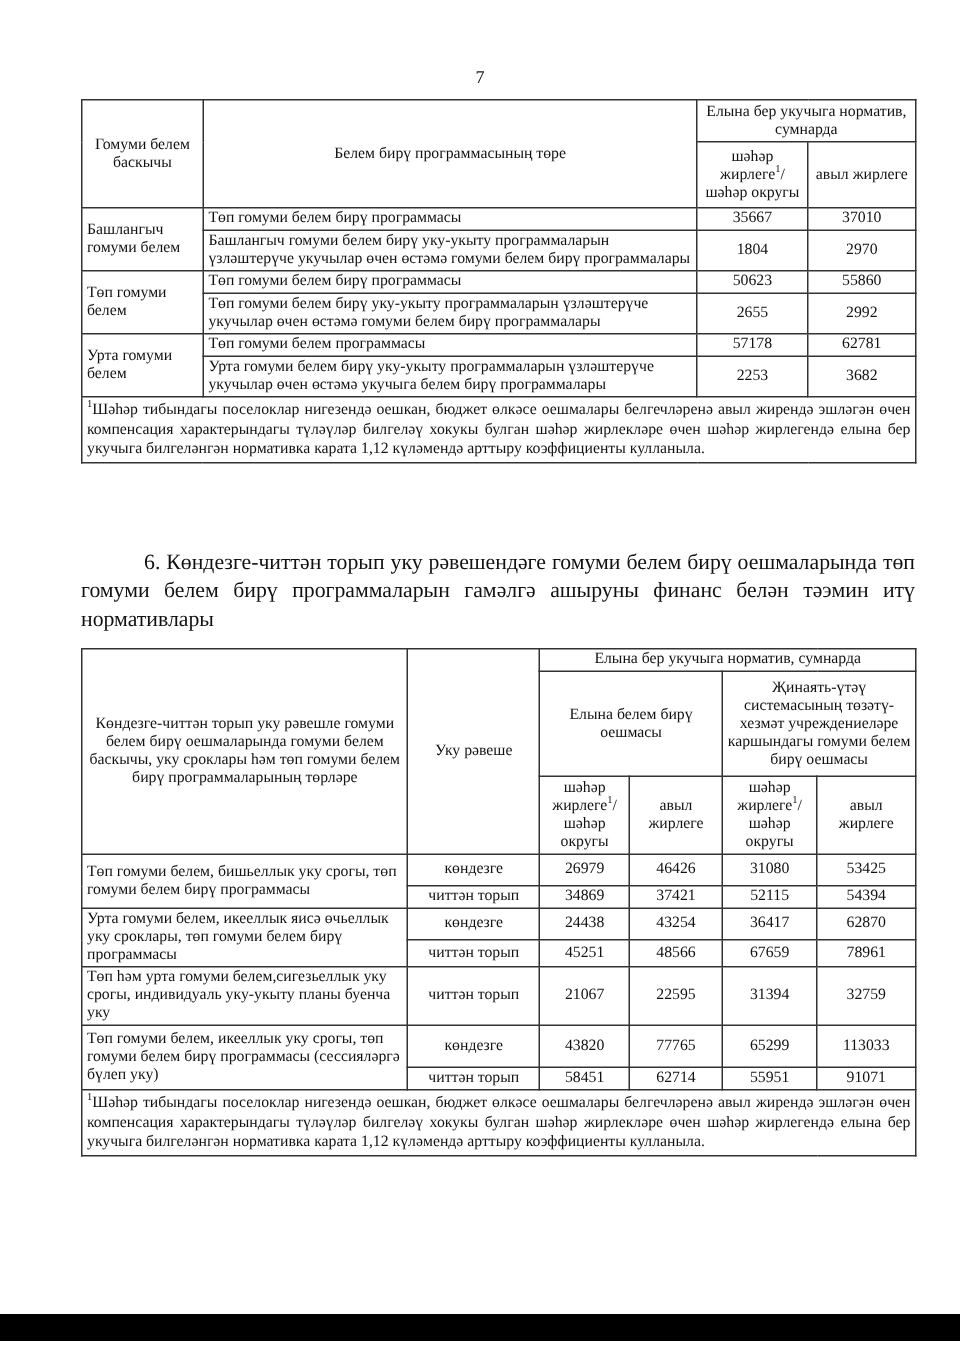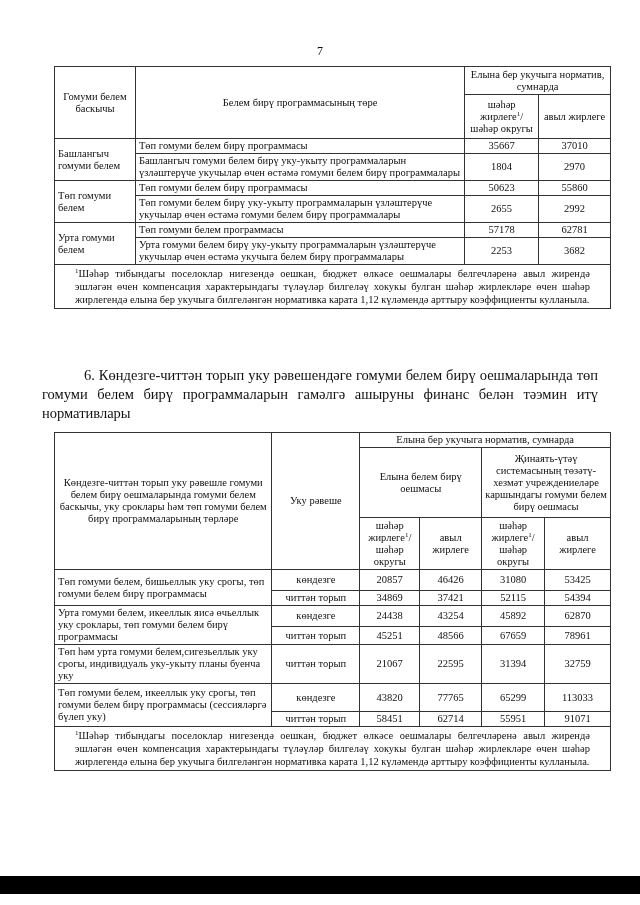--- a/index.html
+++ b/index.html
@@ -5,23 +5,23 @@
   html, body { margin: 0; padding: 0; background: #fff; }
   body { width: 640px; height: 905px; position: relative; overflow: hidden;
          font-family: "Liberation Serif", "DejaVu Serif", serif; color: #111; }
   .page-number { position: absolute; top: 44px; left: 0; width: 640px; text-align: center; font-size: 12px; }
   table { border-collapse: collapse; position: absolute; font-size: 10.5px; line-height: 12px; }
   td { border: 1px solid #333; padding: 1px 3px; vertical-align: middle; }
   .c { text-align: center; }
   .l { text-align: left; }
   #t1 { left: 54px; top: 66px; width: 557px; }
   #t2 { left: 54px; top: 432px; width: 557px; }
-  .footnote { text-align: justify; padding: 2px 20px; line-height: 13px; }
+  .footnote { text-align: justify; padding: 2px 3px; line-height: 13px; }
   sup { font-size: 7px; line-height: 0; }
-  .section-heading { position: absolute; left: 42px; top: 366px; width: 556px; font-size: 14.5px; line-height: 19px; text-align: justify; }
+  .section-heading { position: absolute; left: 54px; top: 366px; width: 556px; font-size: 14.5px; line-height: 19px; text-align: justify; }
   .section-heading .indent { display: inline-block; width: 42px; }
   .bottom-bar { position: absolute; left: 0; top: 876px; width: 640px; height: 18px; background: #000; }
 </style>
 </head>
 <body>
 
 <div class="page-number">7</div>
 
 <table id="t1">
   <colgroup>
@@ -107,39 +107,39 @@
   <tr style="height:52px">
     <td class="c"><span>шәһәр жирлеге</span><sup>1</sup><span>/ шәһәр округы</span></td>
     <td class="c">авыл жирлеге</td>
     <td class="c"><span>шәһәр жирлеге</span><sup>1</sup><span>/ шәһәр округы</span></td>
     <td class="c">авыл жирлеге</td>
   </tr>
 
   <tr style="height:21px">
     <td class="l" rowspan="2">Төп гомуми белем, бишьеллык уку срогы, төп гомуми белем бирү программасы</td>
     <td class="c">көндезге</td>
-    <td class="c">20857</td>
+    <td class="c">26979</td>
     <td class="c">46426</td>
     <td class="c">31080</td>
     <td class="c">53425</td>
   </tr>
   <tr>
     <td class="c">читтән торып</td>
     <td class="c">34869</td>
     <td class="c">37421</td>
     <td class="c">52115</td>
     <td class="c">54394</td>
   </tr>
 
   <tr style="height:21px">
     <td class="l" rowspan="2">Урта гомуми белем, икееллык яисә өчьеллык уку сроклары, төп гомуми белем бирү программасы</td>
     <td class="c">көндезге</td>
     <td class="c">24438</td>
     <td class="c">43254</td>
-    <td class="c">45892</td>
+    <td class="c">36417</td>
     <td class="c">62870</td>
   </tr>
   <tr>
     <td class="c">читтән торып</td>
     <td class="c">45251</td>
     <td class="c">48566</td>
     <td class="c">67659</td>
     <td class="c">78961</td>
   </tr>
 

